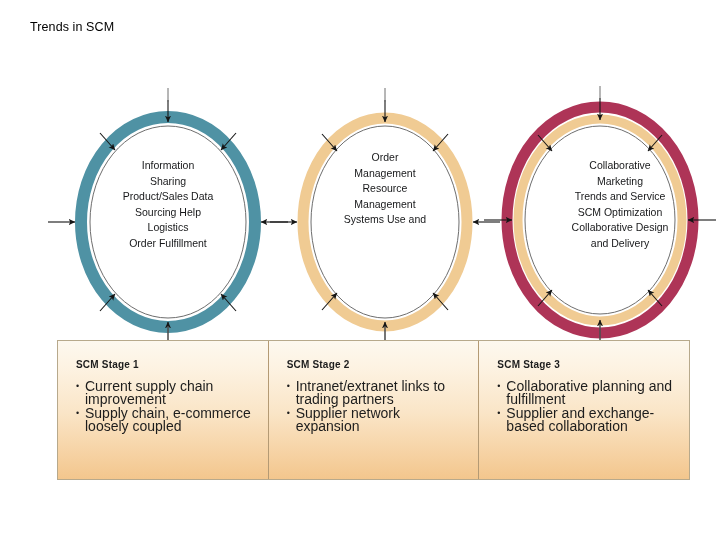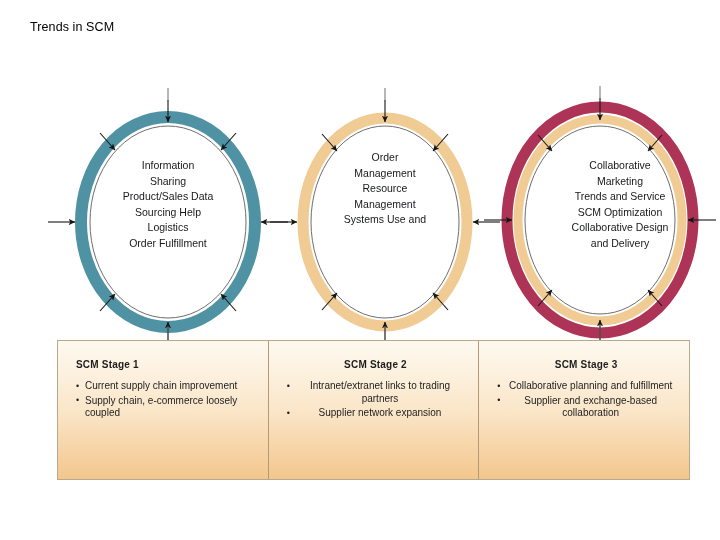--- a/index.html
+++ b/index.html
@@ -70,38 +70,37 @@
     display: flex;
   }
   .stage-col {
     flex: 1 1 0;
     box-sizing: border-box;
     padding: 18px 14px 10px 18px;
     position: relative;
   }
   .stage-col + .stage-col {
     border-left: 1px solid #b49a74;
-    text-align: center;
   }
   .stage-title {
     font-size: 10px;
     font-weight: bold;
     color: #1d1d1d;
     margin: 0 0 10px 0;
     letter-spacing: 0.2px;
   }
   .stage-list {
     margin: 0;
     padding: 0;
     list-style: none;
   }
   .stage-list li {
     position: relative;
     padding-left: 9px;
-    font-size: 10px;
+    font-size: 14px;
     line-height: 12.6px;
     color: #1d1d1d;
     margin-bottom: 2px;
   }
   .stage-list li:before {
     content: "\2022";
     position: absolute;
     left: 0;
     top: -0.5px;
     font-size: 9px;

